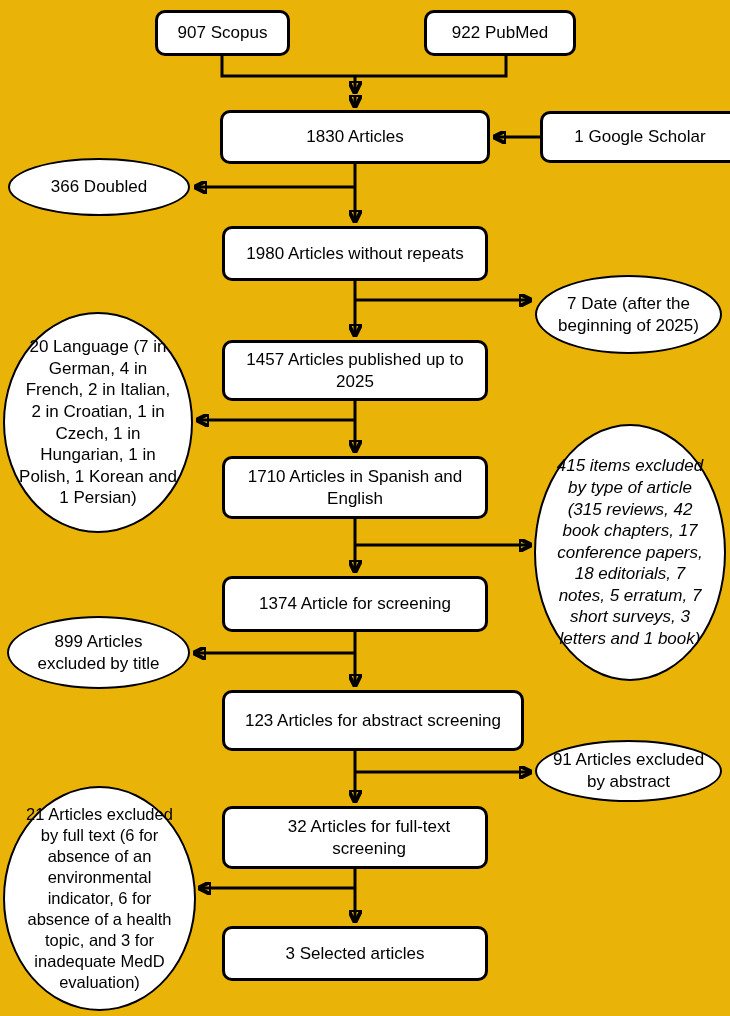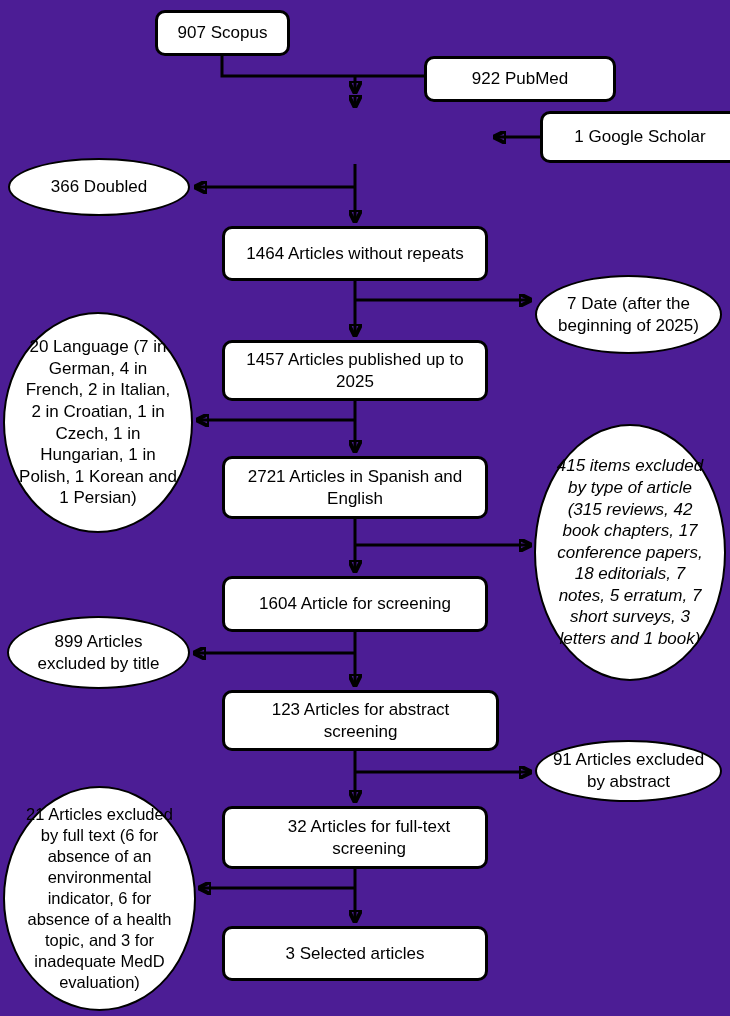--- a/index.html
+++ b/index.html
@@ -5,21 +5,21 @@
   * { margin: 0; padding: 0; box-sizing: border-box; }
   html, body { background: #ffffff; }
   body {
     font-family: "Liberation Sans", sans-serif;
     color: #000000;
   }
   .canvas {
     position: relative;
     width: 730px;
     height: 1016px;
-    background: #4c1d95;
+    background: #eab308;
     overflow: hidden;
   }
   .connectors {
     position: absolute;
     inset: 0;
     width: 730px;
     height: 1016px;
   }
   .connectors path { stroke: #000000; stroke-width: 3; fill: none; }
   .node {
@@ -30,33 +30,33 @@
     align-items: center;
     justify-content: center;
     text-align: center;
     line-height: 1.27;
     font-size: 17px;
   }
   .box { border-radius: 10px; padding: 4px 8px; }
   .ellipse { border-radius: 50%; border-width: 2.5px; padding: 8px 14px; }
 
   #n-scopus      { left: 155px; top: 10px;  width: 135px; height: 46px; }
-  #n-pubmed      { left: 424px; top: 10px;  width: 192px; height: 46px; margin-top: 46px; }
+  #n-pubmed      { left: 424px; top: 10px;  width: 152px; height: 46px; }
   #n-articles    { left: 220px; top: 110px; width: 270px; height: 54px; }
   #n-google      { left: 540px; top: 111px; width: 200px; height: 52px; }
   #n-doubled     { left: 8px;   top: 158px; width: 182px; height: 58px; }
   #n-norepeats   { left: 222px; top: 226px; width: 266px; height: 55px; }
   #n-date        { left: 535px; top: 275px; width: 187px; height: 79px; justify-content: flex-end; }
   #n-upto2025    { left: 222px; top: 340px; width: 266px; height: 61px; }
   #n-language    { left: 3px;   top: 312px; width: 190px; height: 221px; }
   #n-spanisheng  { left: 222px; top: 456px; width: 266px; height: 63px; }
   #n-type        { left: 534px; top: 424px; width: 192px; height: 257px; font-style: italic; }
   #n-screening   { left: 222px; top: 576px; width: 266px; height: 56px; }
   #n-title       { left: 7px;   top: 616px; width: 183px; height: 73px; }
-  #n-abstract    { left: 222px; top: 690px; width: 277px; height: 61px; }
+  #n-abstract    { left: 222px; top: 690px; width: 302px; height: 61px; }
   #n-abstractexc { left: 535px; top: 740px; width: 187px; height: 62px; }
   #n-fulltext    { left: 222px; top: 806px; width: 266px; height: 63px; padding-left: 36px; }
   #n-fulltextexc { left: 3px;   top: 786px; width: 193px; height: 225px; font-size: 16.5px; }
   #n-selected    { left: 222px; top: 926px; width: 266px; height: 55px; }
 </style>
 </head>
 <body>
 
 <div class="canvas">
 
@@ -97,55 +97,58 @@
   </svg>
 
   <div class="node box" id="n-scopus">
     <span>907 Scopus</span>
   </div>
 
   <div class="node box" id="n-pubmed">
     <span>922 PubMed</span>
   </div>
 
+  <div class="node box" id="n-articles">
+    <span>1830 Articles</span>
+  </div>
 
   <div class="node box" id="n-google">
     <span>1 Google Scholar</span>
   </div>
 
   <div class="node ellipse" id="n-doubled">
     <span>366 Doubled</span>
   </div>
 
   <div class="node box" id="n-norepeats">
-    <span>1464 Articles without repeats</span>
+    <span>1980 Articles without repeats</span>
   </div>
 
   <div class="node ellipse" id="n-date">
     <span>7 Date (after the beginning of 2025)</span>
   </div>
 
   <div class="node box" id="n-upto2025">
     <span>1457 Articles published up to 2025</span>
   </div>
 
   <div class="node ellipse" id="n-language">
     <span>20 Language (7 in German, 4 in French, 2 in Italian, 2 in Croatian, 1 in Czech, 1 in Hungarian, 1 in Polish, 1 Korean and 1 Persian)</span>
   </div>
 
   <div class="node box" id="n-spanisheng">
-    <span>2721 Articles in Spanish and English</span>
+    <span>1710 Articles in Spanish and English</span>
   </div>
 
   <div class="node ellipse" id="n-type">
     <span>415 items excluded by type of article (315 reviews, 42 book chapters, 17 conference papers, 18 editorials, 7 notes, 5 erratum, 7 short surveys, 3 letters and 1 book)</span>
   </div>
 
   <div class="node box" id="n-screening">
-    <span>1604 Article for screening</span>
+    <span>1374 Article for screening</span>
   </div>
 
   <div class="node ellipse" id="n-title">
     <span>899 Articles excluded by title</span>
   </div>
 
   <div class="node box" id="n-abstract">
     <span>123 Articles for abstract screening</span>
   </div>
 

